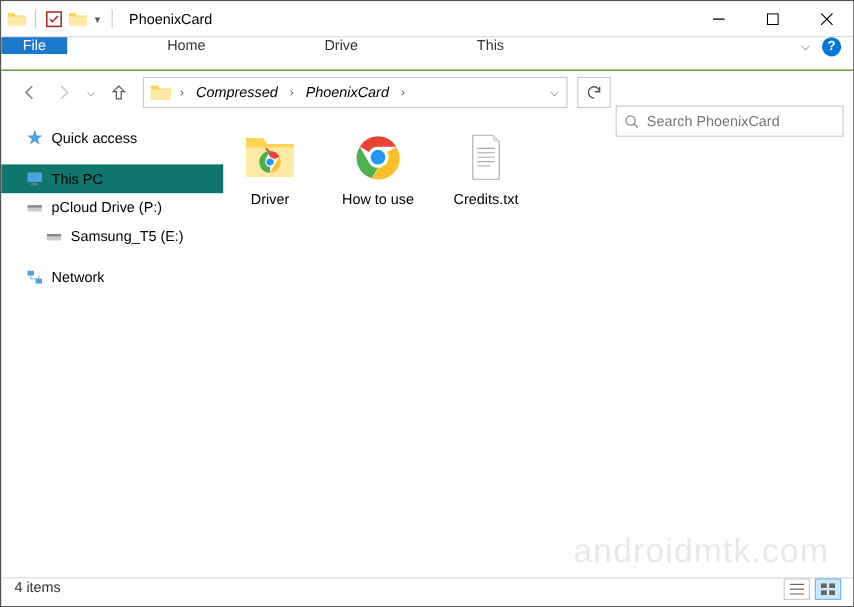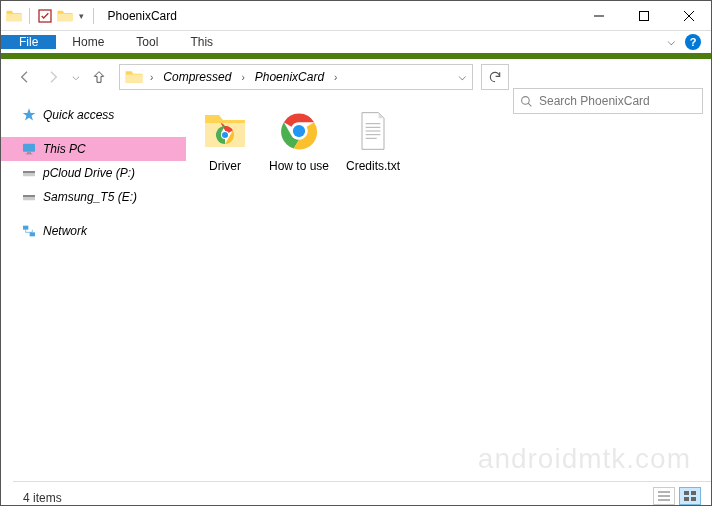--- a/index.html
+++ b/index.html
@@ -8,54 +8,54 @@
 
 .titlebar { height: 30px; background: #fff; display: flex; align-items: center; border-bottom: 1px solid #ddd; }
 .titlebar .qat { display: flex; align-items: center; gap: 2px; padding: 0 4px; }
 .titlebar .qat .folder-ico { width:18px; height:18px; display:flex; align-items:center; justify-content:center; }
 .titlebar .divider { width:1px; height:16px; background:#ccc; margin:0 4px; }
 .titlebar .title { font-size: 12px; padding-left: 6px; color: #000; }
 .winbtns { margin-left: auto; display: flex; }
 .winbtn { width: 45px; height: 29px; display: flex; align-items: center; justify-content: center; cursor: default; }
 
 
-.ribbon { height: 28px; display: flex; align-items: center; border-bottom: 6px solid #4d7c0f; }
+.ribbon { height: 28px; display: flex; align-items: flex-start; border-bottom: 1px solid #4d7c0f; gap: 42px; }
 .ribbon .filetab { background: #1979ca; color: #fff; font-size: 12px; padding: 0 18px; display:flex; align-items:center; }
-.ribbon .tab { font-size: 12px; padding: 0 16px; display:flex; align-items:center; color:#333; }
+.ribbon .tab { font-size: 12px; padding: 0 16px; display:flex; align-items:center; color:#333;margin-left:25px; }
 .ribbon .right { margin-left: auto; display:flex; align-items:center; gap:10px; padding-right:10px; }
 .help-circle { width:16px; height:16px; border-radius:50%; background:#0078d7; color:#fff; font-size:11px; display:flex; align-items:center; justify-content:center; font-weight:bold; }
 
 
 .navbar { height: 36px; display:flex; align-items:center; padding: 0 8px 0 12px; gap:4px; }
 .navarrow { width:24px; height:24px; display:flex; align-items:center; justify-content:center; color:#555; }
 .navarrow.disabled { color:#bbb; }
 .crumb-box { flex:1; height:26px; border:1px solid #ccc; display:flex; align-items:center; padding:0 2px; gap:0; margin:0 4px; }
 .crumb-box .folder-ico { width:20px; height:20px; margin:0 2px; }
 .crumb-box .crumb { font-size:12px; padding:0 6px;font-style:italic; }
 .crumb-box .chev { font-size:10px; color:#555; padding:0 4px; }
 .crumb-box .spacer { flex:1; }
 .refresh-btn { width:28px; height:26px; border:1px solid #ccc; display:flex; align-items:center; justify-content:center; }
 .search-box { width:190px; height:26px; border:1px solid #ccc; display:flex; align-items:center; padding:0 6px; gap:6px; color:#777; font-size:12px;margin-top:48px; }
 .search-box svg { flex-shrink:0; }
 
 
 .main { display:flex; height: 380px; }
-.sidebar { width: 185px; border-right: none; padding-top:8px;font-style:italic; }
+.sidebar { width: 185px; border-right: none; padding-top:8px; }
 .tree-item { height:24px; display:flex; align-items:center; gap:6px; font-size:12px; padding-left:20px; }
-.tree-item.selected { background:#f9a8d4; }
+.tree-item.selected { background:#0f766e; }
 .tree-icon { width:16px; height:16px; display:flex; align-items:center; justify-content:center; flex-shrink:0; }
 .tree-gap { height:10px; }
 
-.content { flex:1; padding:12px 6px; display:flex; gap:8px; align-items:flex-start; }
+.content { flex:1; padding:12px 6px; display:flex; gap:24px; align-items:flex-start; }
 .file-item { width:66px; display:flex; flex-direction:column; align-items:center; gap:4px; }
 .file-icon { width:48px; height:48px; display:flex; align-items:center; justify-content:center; }
 .file-label { font-size:12px; text-align:center; }
 
 
-.statusbar { position:absolute; bottom:0; left:12px; right:0; height:24px; border-top:1px solid #ddd; display:flex; align-items:flex-end; padding:0 10px; font-size:12px; color:#333; }
+.statusbar { position:absolute; bottom:0; left:1px; right:0; height:24px; border-top:1px solid #ddd; display:flex; align-items:flex-start; padding:0 10px; font-size:12px; color:#333; }
 .statusbar .right { margin-left:auto; display:flex; gap:4px; }
 .view-btn { width:22px; height:18px; border:1px solid #ccc; display:flex; align-items:center; justify-content:center; }
 
 .watermark { position:absolute; right:20px; bottom:30px; font-size:28px; color:rgba(0,0,0,0.09); letter-spacing:1px; font-weight:400; pointer-events:none; }
 
 
 .folder-svg { width:100%; height:100%; }
 </style>
 </head>
 <body>
@@ -101,21 +101,21 @@
           <line x1="0" y1="0" x2="10" y2="10" stroke="#000"></line>
           <line x1="10" y1="0" x2="0" y2="10" stroke="#000"></line>
         </svg>
       </div>
   </div>
 </div>
 
 <div class="ribbon">
   <div class="filetab">File</div>
   <div class="tab">Home</div>
-  <div class="tab">Tool</div>
+  <div class="tab">Drive</div>
   <div class="tab">This</div>
   <div class="right">
     <span style="font-size:10px;color:#555;">⌵</span>
     <span class="help-circle">?</span>
   </div>
 </div>
 
 <div class="navbar">
   <div class="navarrow disabled">
       <svg width="16" height="16" viewBox="0 0 24 24">
@@ -184,21 +184,21 @@
     </div>
     <div class="tree-item" style="">
       <span class="tree-icon">
           <svg viewBox="0 0 24 24" width="16" height="16">
             <rect x="3" y="9" width="18" height="8" fill="#ccc" rx="1"></rect>
             <rect x="3" y="9" width="18" height="3" fill="#888"></rect>
           </svg>
         </span>
       <span>pCloud Drive (P:)</span>
     </div>
-    <div class="tree-item" style="padding-left:20px;">
+    <div class="tree-item" style="padding-left:36px;">
       <span class="tree-icon">
           <svg viewBox="0 0 24 24" width="16" height="16">
             <rect x="3" y="9" width="18" height="8" fill="#ccc" rx="1"></rect>
             <rect x="3" y="9" width="18" height="3" fill="#888"></rect>
           </svg>
         </span>
       <span>Samsung_T5 (E:)</span>
     </div>
     <div class="tree-gap"></div>
     <div class="tree-item">

